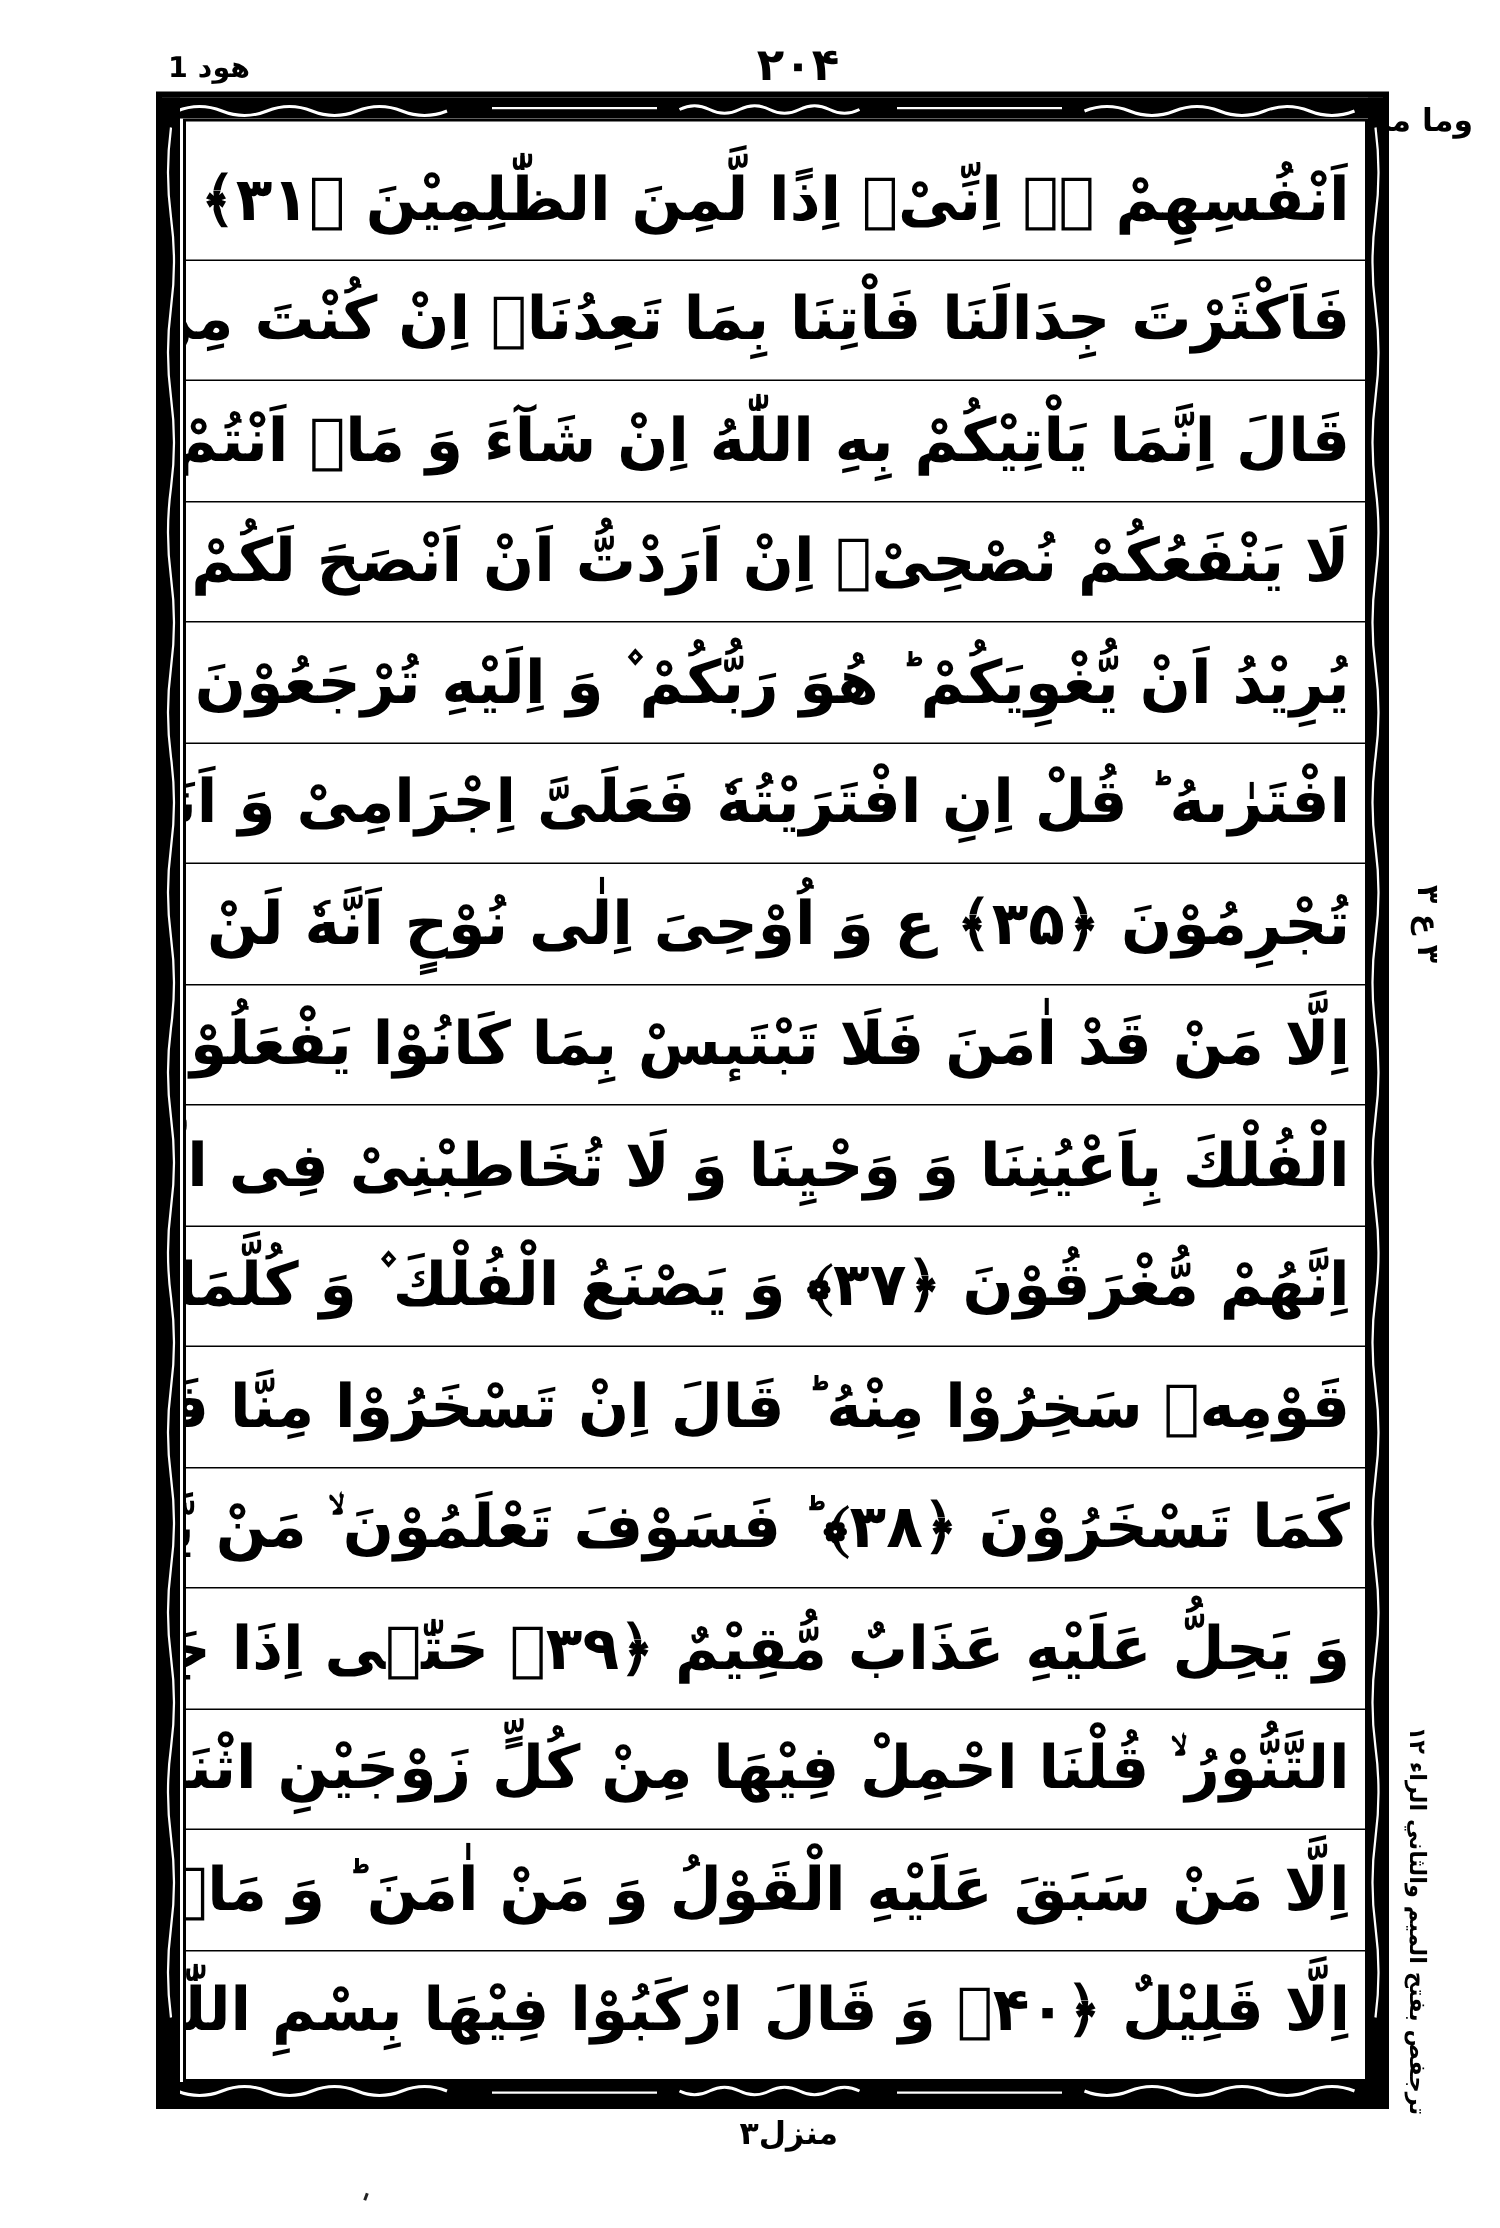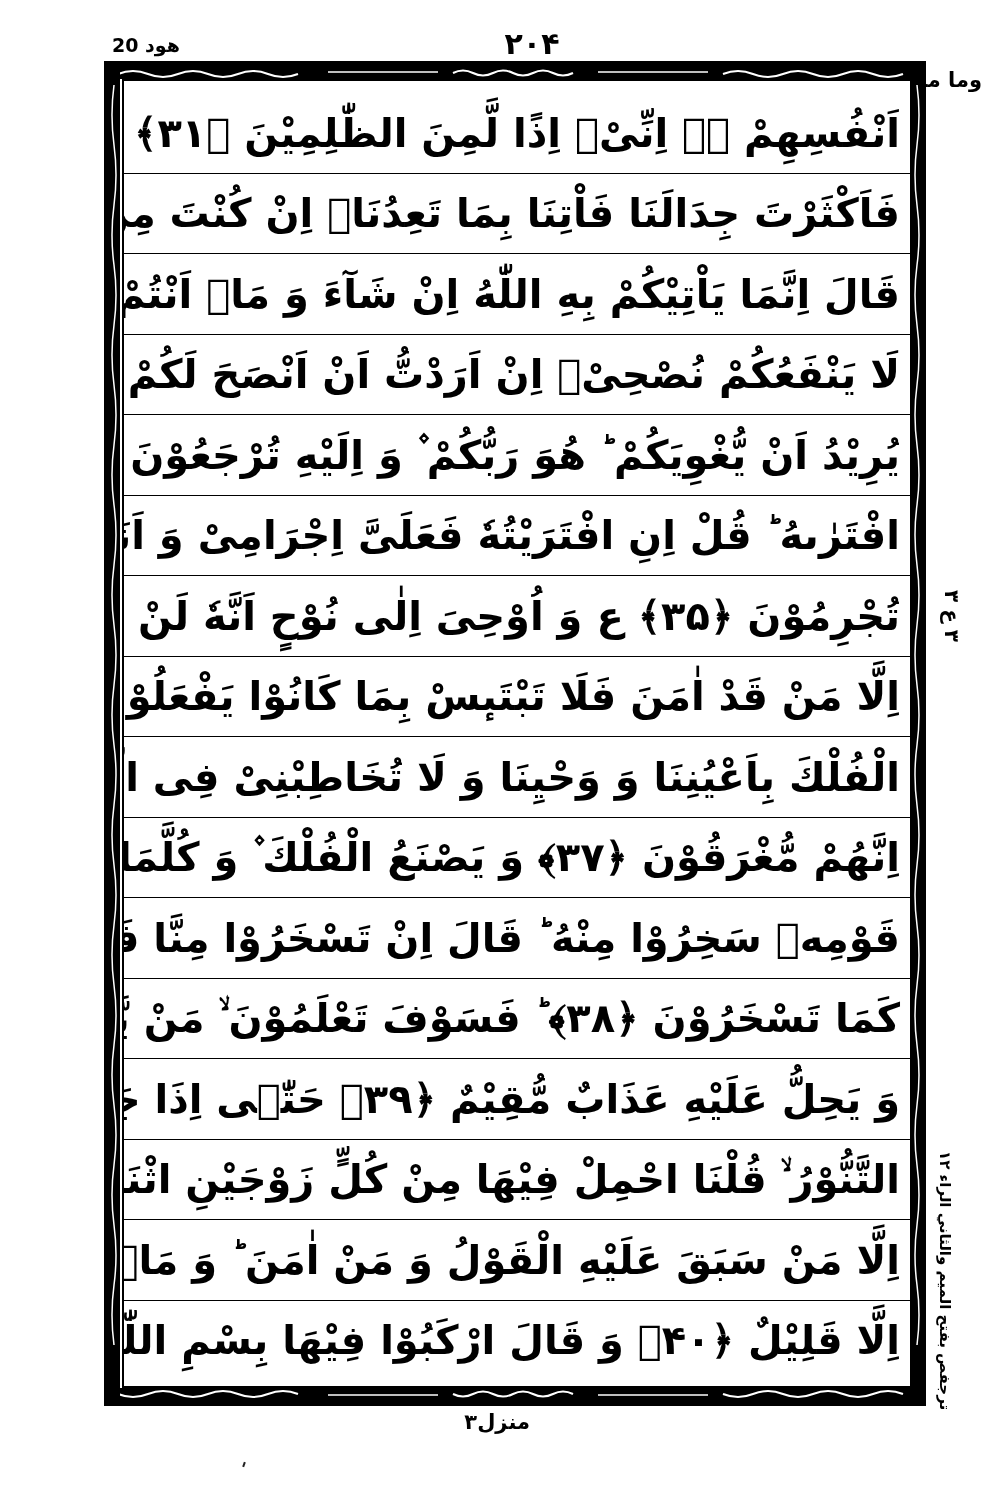--- a/index.html
+++ b/index.html
@@ -124,42 +124,42 @@
   }
   .side-note {
     left: 936px;
     top: 1110px;
     font-size: 15px;
     height: 300px;
   }
   .footer {
     position: absolute;
     top: 1410px;
-    left: 450px;
+    left: 493px;
     width: 80px;
-    text-align: right;
+    text-align: left;
     font-size: 21px;
     font-weight: bold;
     direction: rtl;
   }
   .speck {
     position: absolute;
     left: 243px;
     top: 1462px;
     width: 2px;
     height: 5px;
     background: #222;
     transform: rotate(20deg);
   }
 </style>
 </head>
 <body>
 
 <div class="header">
-  <span class="hdr-left">هود 20</span>
+  <span class="hdr-left">هود 1</span>
   <span class="hdr-center">۲۰۴</span>
   <span class="hdr-right">وما من دآبة ۱۲</span>
 </div>
 
 <div class="frame-outer">
   <div class="orn orn-top">
     <svg viewBox="0 0 814 14" preserveAspectRatio="none">
       <path d="M10 9 q15 -6 30 0 t30 0 t30 0 t30 0 t30 0 t30 0" stroke="#fff" stroke-width="2" fill="none"></path>
       <line x1="220" y1="7" x2="330" y2="7" stroke="#fff" stroke-width="1.5"></line>
       <path d="M345 8 q10 -5 20 0 t20 0 t20 0 t20 0 t20 0 t20 0" stroke="#fff" stroke-width="2" fill="none"></path>

